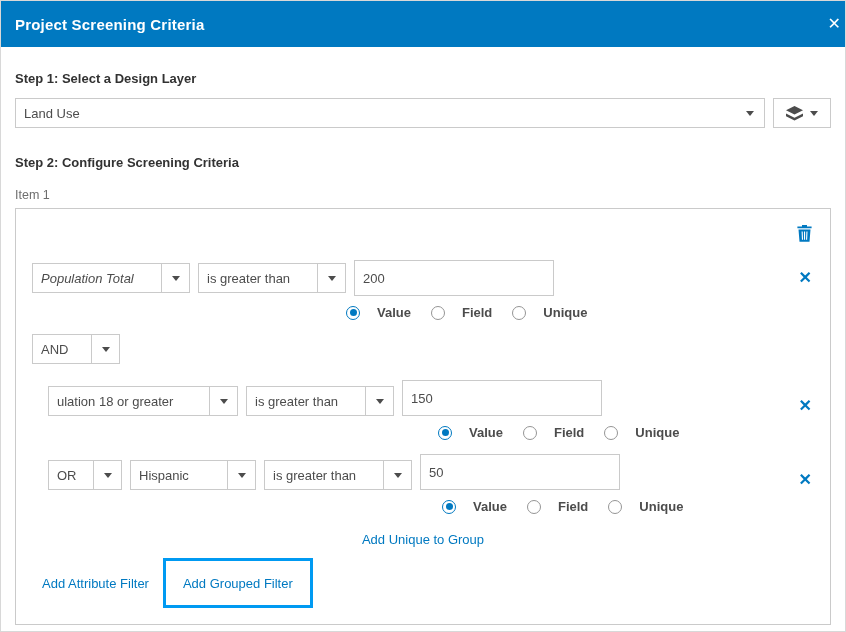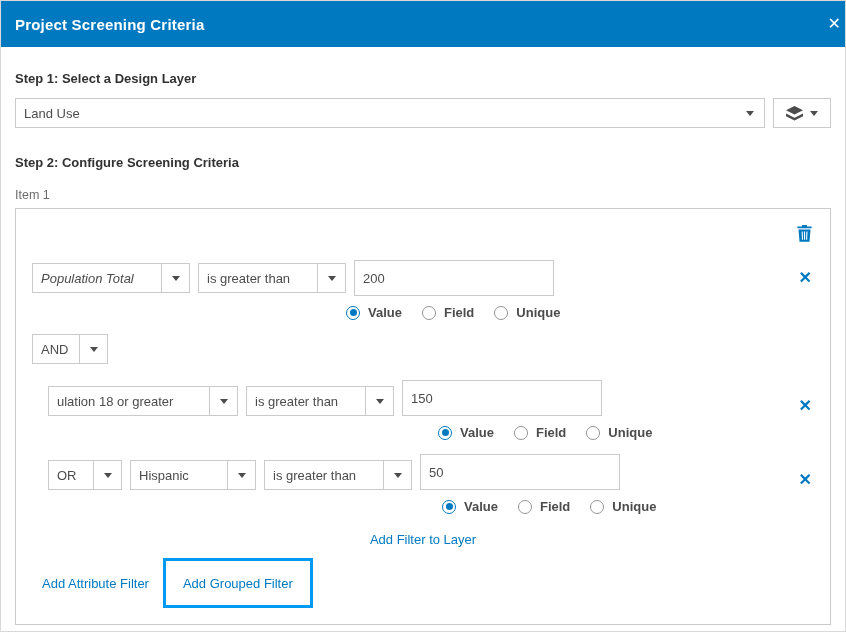--- a/index.html
+++ b/index.html
@@ -90,21 +90,21 @@
     border: none;
     cursor: pointer;
     display: flex;
     align-items: center;
     justify-content: center;
     padding: 2px;
   }
   .remove-x { color: #0079c1; font-size: 16px; font-weight: 700; line-height: 1; }
   
   .radio-row { display: flex; align-items: center; gap: 20px; margin: 9px 0 14px 0; }
-  .radio-item { display: flex; align-items: center; gap: 8px; cursor: pointer; }
+  .radio-item { display: flex; align-items: center; gap: 17px; cursor: pointer; }
   .radio-circle {
     width: 14px; height: 14px;
     border-radius: 50%;
     border: 1px solid #959595;
     background: #ffffff;
     display: inline-flex;
     align-items: center;
     justify-content: center;
   }
   .radio-circle.selected { border-color: #0079c1; }
@@ -205,21 +205,21 @@
         <span class="radio-circle"></span>
         <span class="radio-label">Field</span>
       </span>
       <span class="radio-item">
         <span class="radio-circle"></span>
         <span class="radio-label">Unique</span>
       </span>
     </div>
 
     <div class="ctrl-row row-gap">
-      <div class="select divided" style="width:76px;">
+      <div class="select divided" style="width:88px;">
         <span class="select-text">AND</span>
         <span class="select-caret">
             <span class="caret"></span>
           </span>
       </div>
     </div>
 
     <div class="ctrl-row indent">
       <div class="select divided" style="width:190px;">
         <span class="select-text">ulation 18 or greater</span>
@@ -288,21 +288,21 @@
         <span class="radio-circle"></span>
         <span class="radio-label">Field</span>
       </span>
       <span class="radio-item">
         <span class="radio-circle"></span>
         <span class="radio-label">Unique</span>
       </span>
     </div>
 
     <div class="add-group-link-row">
-      <a class="link">Add Filter to Layer</a>
+      <a class="link">Add Unique to Group</a>
     </div>
 
     <div class="bottom-links">
       <a class="link" style="margin-left:10px;">Add Attribute Filter</a>
       <span class="highlight-box">
         <a class="link">Add Grouped Filter</a>
       </span>
     </div>
 
   </div>

